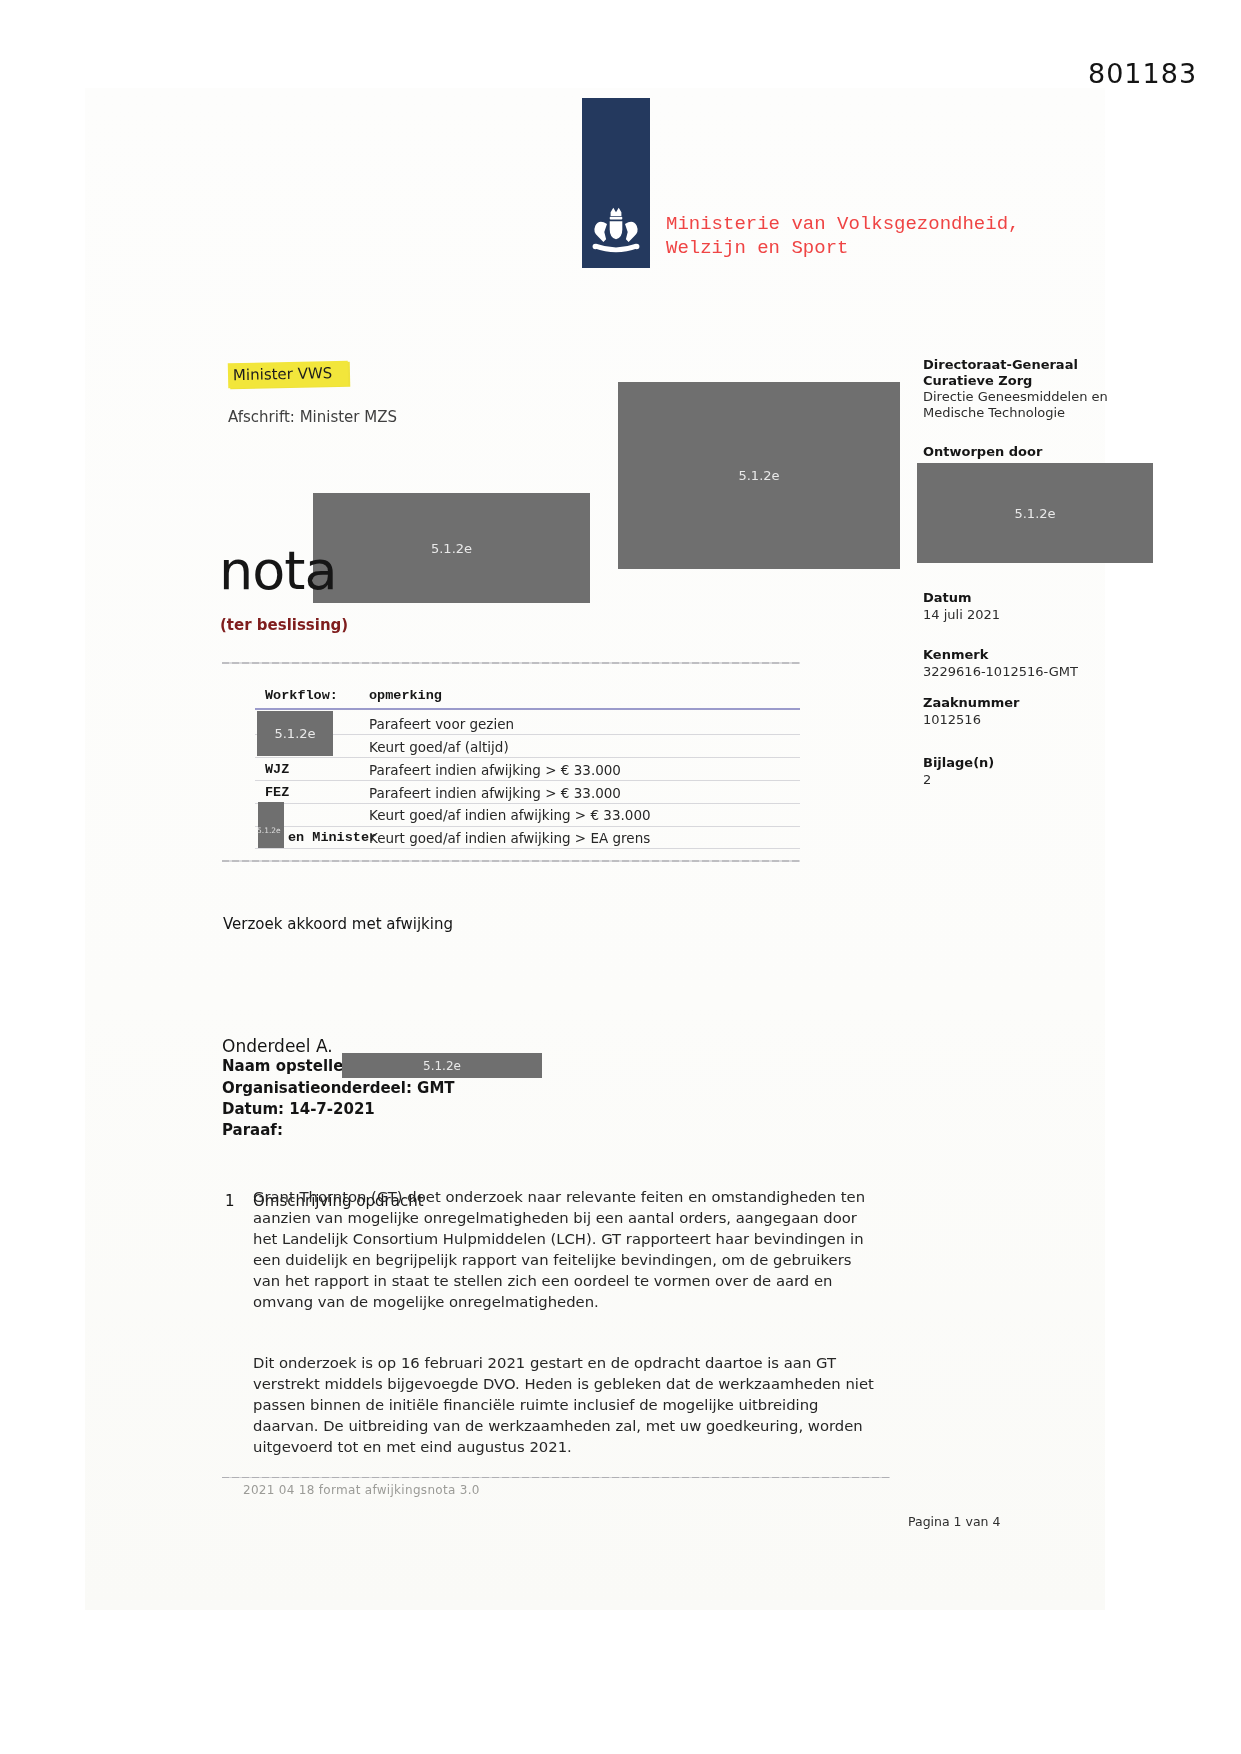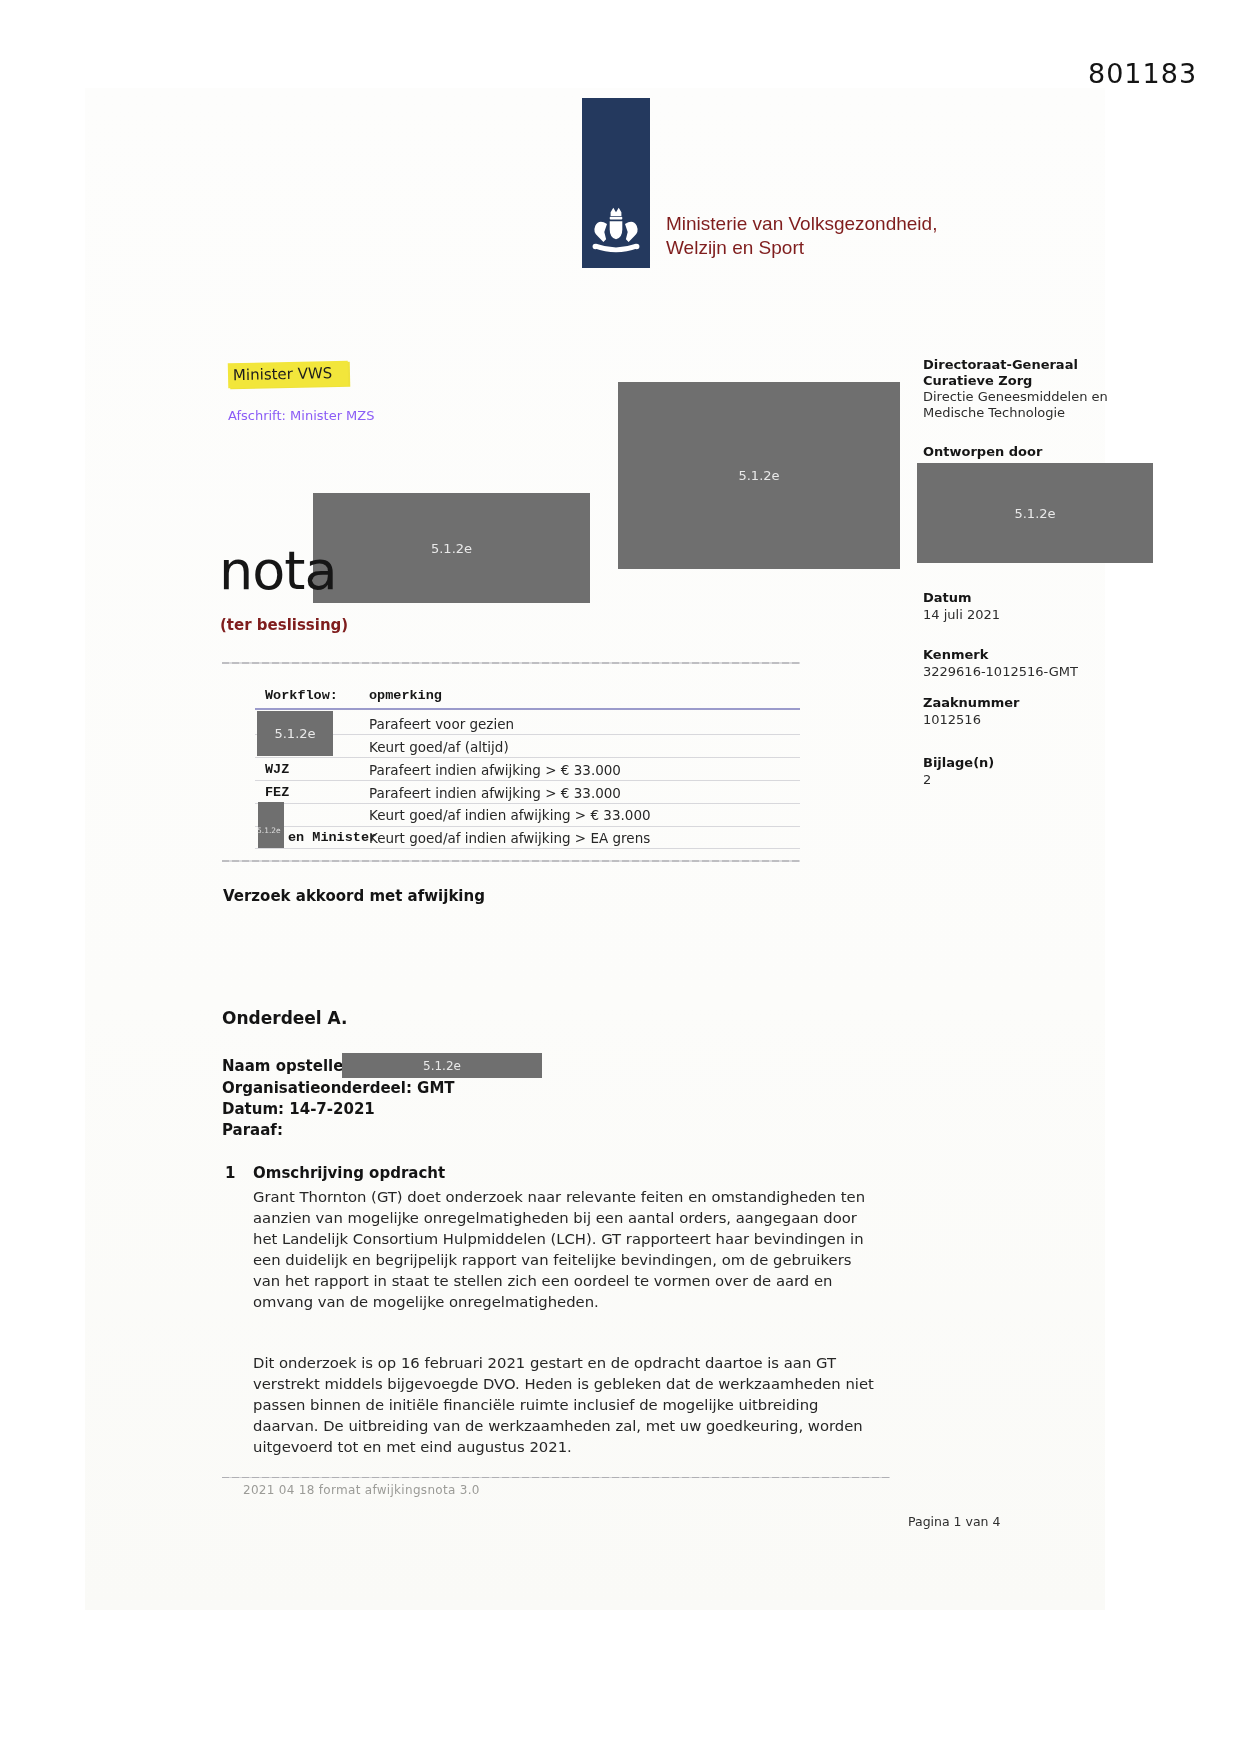--- a/index.html
+++ b/index.html
@@ -9,27 +9,27 @@
   }
   .paper{
     position:absolute;left:85px;top:88px;width:1020px;height:1522px;
     background:linear-gradient(180deg,#fdfdfc 0%,#fcfcfa 60%,#fafaf7 100%);
   }
   .abs{position:absolute;}
   
   .docnum{left:1088px;top:58px;font-size:27px;color:#141414;letter-spacing:1px;}
   .logo-bar{left:582px;top:98px;width:68px;height:170px;background:#24395e;}
   .coa{position:absolute;left:50%;bottom:6px;transform:translateX(-50%);}
-  .ministry{left:666px;top:212px;font-family:Liberation Sans, sans-serif;
-    font-size:19px;line-height:24px;color:#7f1d1d;}
+  .ministry{left:666px;top:212px;font-family:Liberation Mono, monospace;
+    font-size:19px;line-height:24px;color:#ef4444;}
   
   .minister-hl{left:228px;top:362px;font-size:15px;color:#1d1d1d;
     background:#f2e63b;padding:3px 16px 4px 5px;transform:rotate(-1.2deg);
     box-shadow:2px 1px 0 #eee23c;}
-  .afschrift{left:228px;top:408px;font-size:13px;color:#8b5cf6;}
+  .afschrift{left:228px;top:408px;font-size:15px;color:#404040;}
   
   .redact{background:#6f6f6f;display:flex;align-items:center;justify-content:center;}
   .redact .lbl{color:#e9e9e9;font-size:13px;}
   .box-a{left:618px;top:382px;width:282px;height:187px;}
   .box-b{left:917px;top:463px;width:236px;height:100px;}
   .box-c{left:313px;top:493px;width:277px;height:110px;}
   .box-table{left:257px;top:711px;width:76px;height:45px;}
   .box-naam{left:342px;top:1053px;width:200px;height:25px;}
   .box-naam .lbl{font-size:12px;}
   .box-small{left:258px;top:802px;width:26px;height:46px;justify-content:flex-start;align-items:flex-end;}
@@ -45,21 +45,21 @@
   .footer-line{left:222px;top:1477px;width:668px;height:1px;opacity:.8;}
   .blue-line{left:255px;top:708px;width:545px;height:2px;background:#8282bf;opacity:.8;}
   .sep{left:255px;width:545px;height:1px;background:#d8d8dc;}
   
   .tbl{font-size:13.5px;color:#272727;line-height:16px;}
   .tbl.b{font-weight:bold;color:#161616;font-family:Liberation Mono, monospace;}
   
   .side{left:923px;font-size:13px;line-height:16px;color:#2c2c2c;}
   .side.b{font-weight:bold;color:#161616;}
   
-  .h-bold{font-weight:bold;color:#141414;}
+  .h-bold{font-weight:normal;color:#141414;margin-top:28px;}
   .req-head{left:223px;top:887px;font-size:15px;}
   .req-body{left:222px;top:908px;width:625px;font-size:15px;line-height:19.5px;color:#262626;}
   .onderdeel{left:222px;top:1008px;font-size:17px;}
   .doc-line{left:222px;font-size:15px;font-weight:bold;color:#141414;}
   .sec-num{left:225px;top:1164px;font-size:15px;}
   .sec-head{left:253px;top:1164px;font-size:15px;}
   .para{left:253px;width:622px;font-size:14.8px;line-height:21px;color:#262626;}
   .para1{top:1186px;}
   .para2{top:1352px;}
   

